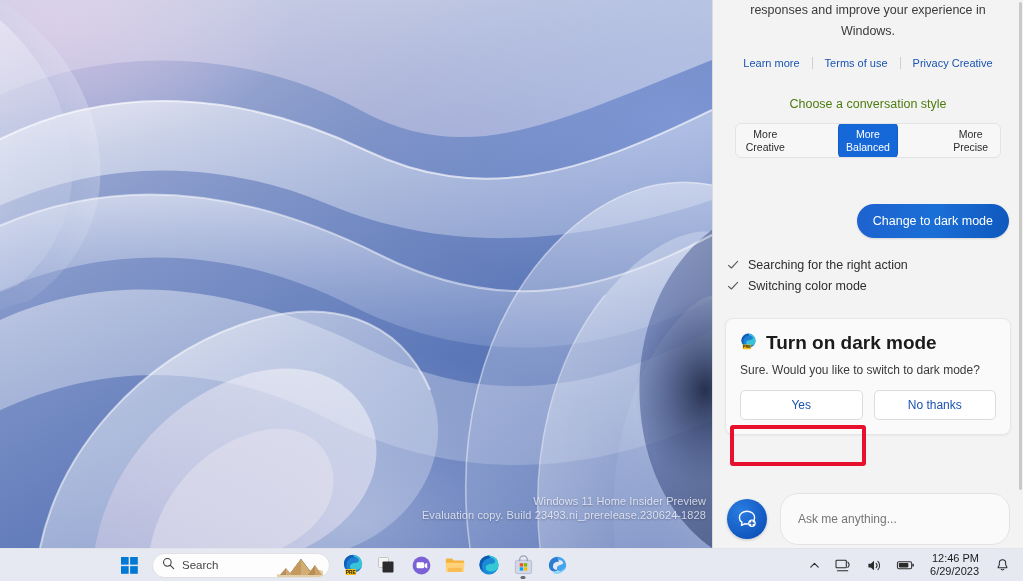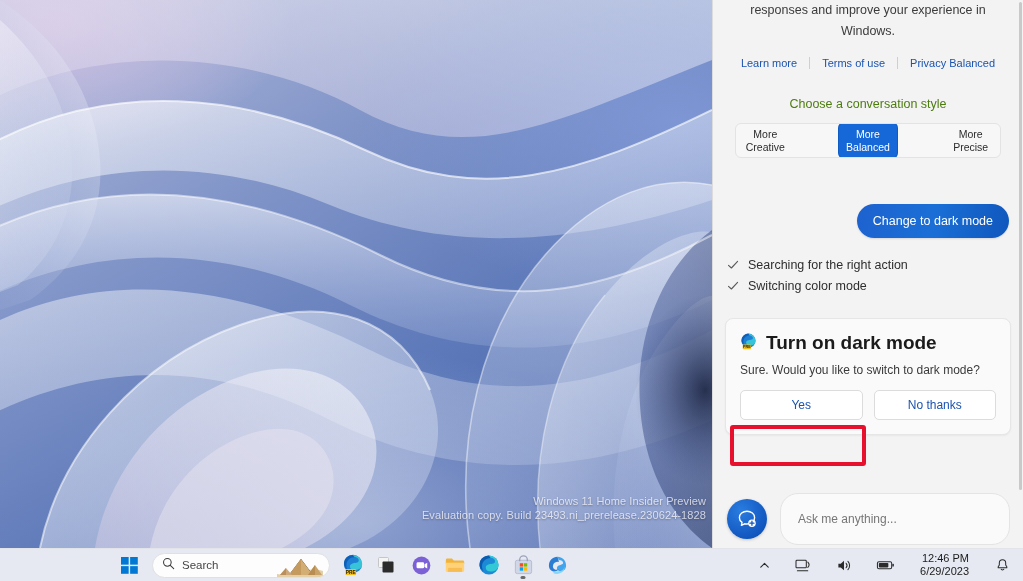--- a/index.html
+++ b/index.html
@@ -187,21 +187,21 @@
   }
   .tb-search .lbl { font-size:11.5px; color:#464646; }
   .tb-search .pyr { position:absolute; right:6px; bottom:0; width:46px; height:21px; }
 
   .dot {
     position:absolute; bottom:1px; left:50%; transform:translateX(-50%);
     width:5px; height:3px; border-radius:2px; background:#6b6b6b;
   }
 
   #tray {
-    position:absolute; right:8px; display:flex; align-items:center; gap:14px; height:33px;
+    position:absolute; right:8px; display:flex; align-items:center; gap:4px; height:33px;
   }
   .tray-btn {
     height:28px; display:flex; align-items:center; justify-content:center;
     padding:0 5px; cursor:pointer; border-radius:4px;
   }
   .clock {
     display:flex; flex-direction:column; align-items:flex-end; justify-content:center;
     font-size:11px; line-height:13px; color:#1b1b1b; padding:0 7px 0 6px; cursor:pointer;
     height:28px; border-radius:4px;
   }
@@ -272,21 +272,21 @@
 
 <div id="copilot">
 
   <div id="copilot-scroll">
 
     <p class="intro">Windows Copilot to generate AI-powered responses and improve your experience in Windows.</p>
 
     <div class="links">
       <a href="#">Learn more</a>
       <a href="#">Terms of use</a>
-      <a href="#">Privacy Balanced</a>
+      <a href="#">Privacy Creative</a>
     </div>
 
     <div class="style-title">Choose a conversation style</div>
 
     <div class="style-group">
       <button class="style-btn">
         <span>More</span>
         <span>Creative</span>
       </button>
       <button class="style-btn sel">

